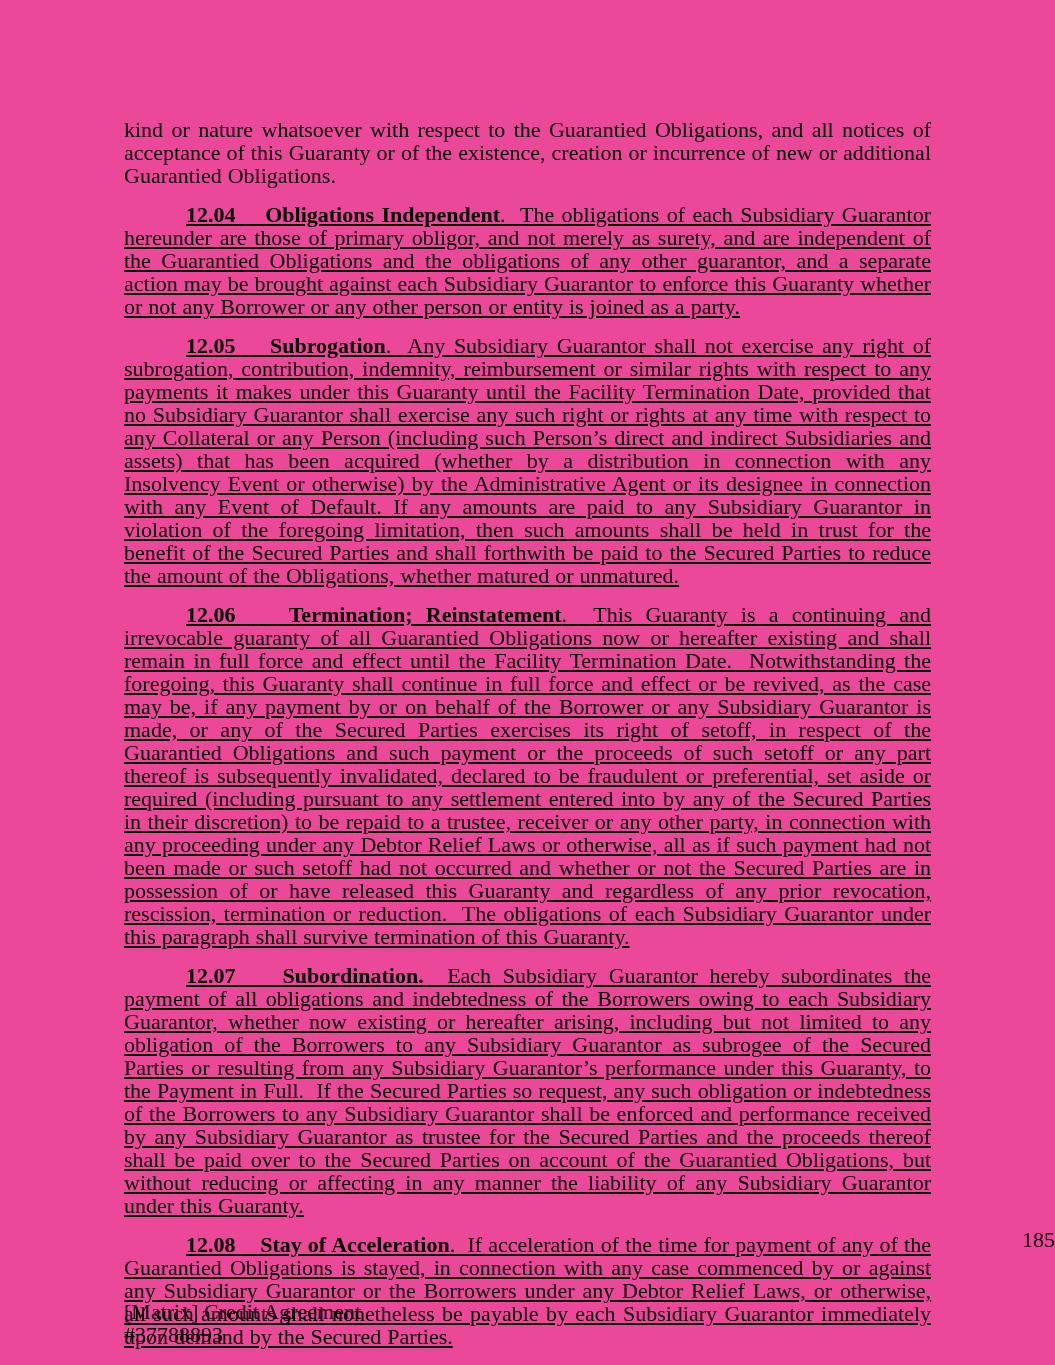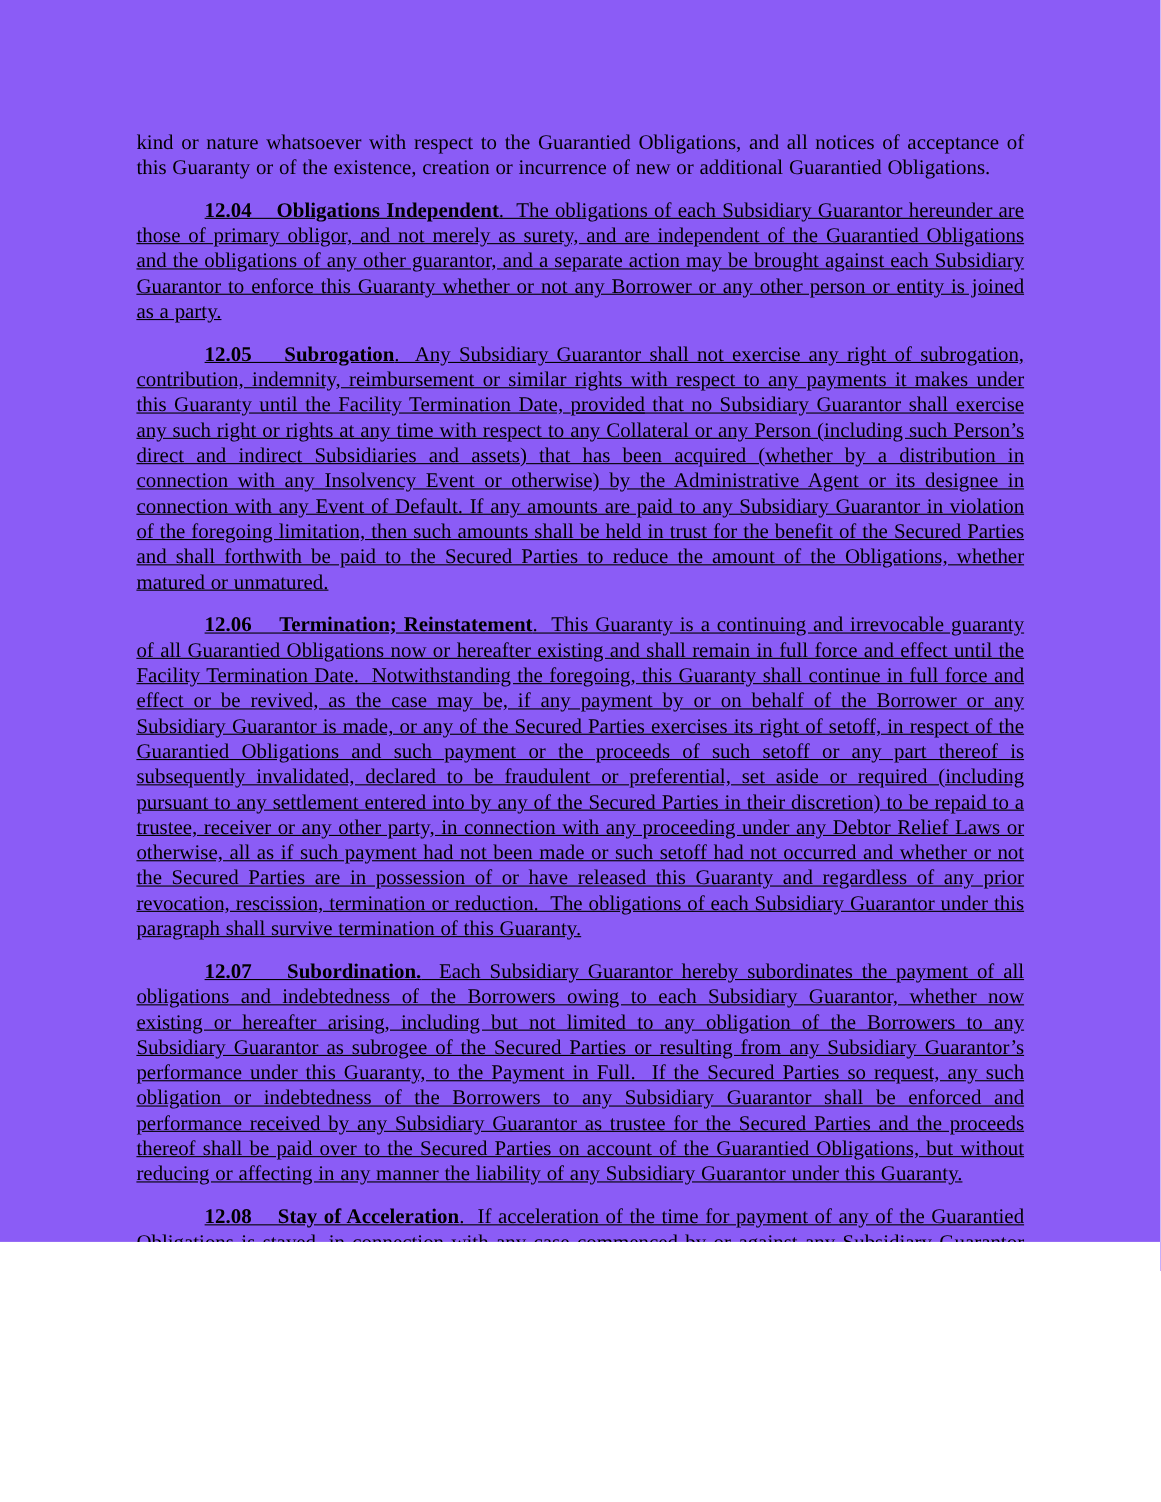--- a/index.html
+++ b/index.html
@@ -3,25 +3,25 @@
 <meta charset="utf-8">
 <style>
   html, body {
     margin: 0;
     padding: 0;
     background: #ffffff;
   }
   .page {
     position: relative;
     width: 1055px;
-    height: 1129px;
-    background: #8b5cf6;
+    height: 1365px;
+    background: #ec4899;
     color: #000000;
     font-family: "Liberation Serif", serif;
-    font-size: 19px;
+    font-size: 22px;
     overflow: hidden;
   }
   .content {
     position: absolute;
     left: 124px;
     top: 118px;
     width: 807px;
   }
   .para {
     margin: 0 0 16px 0;

